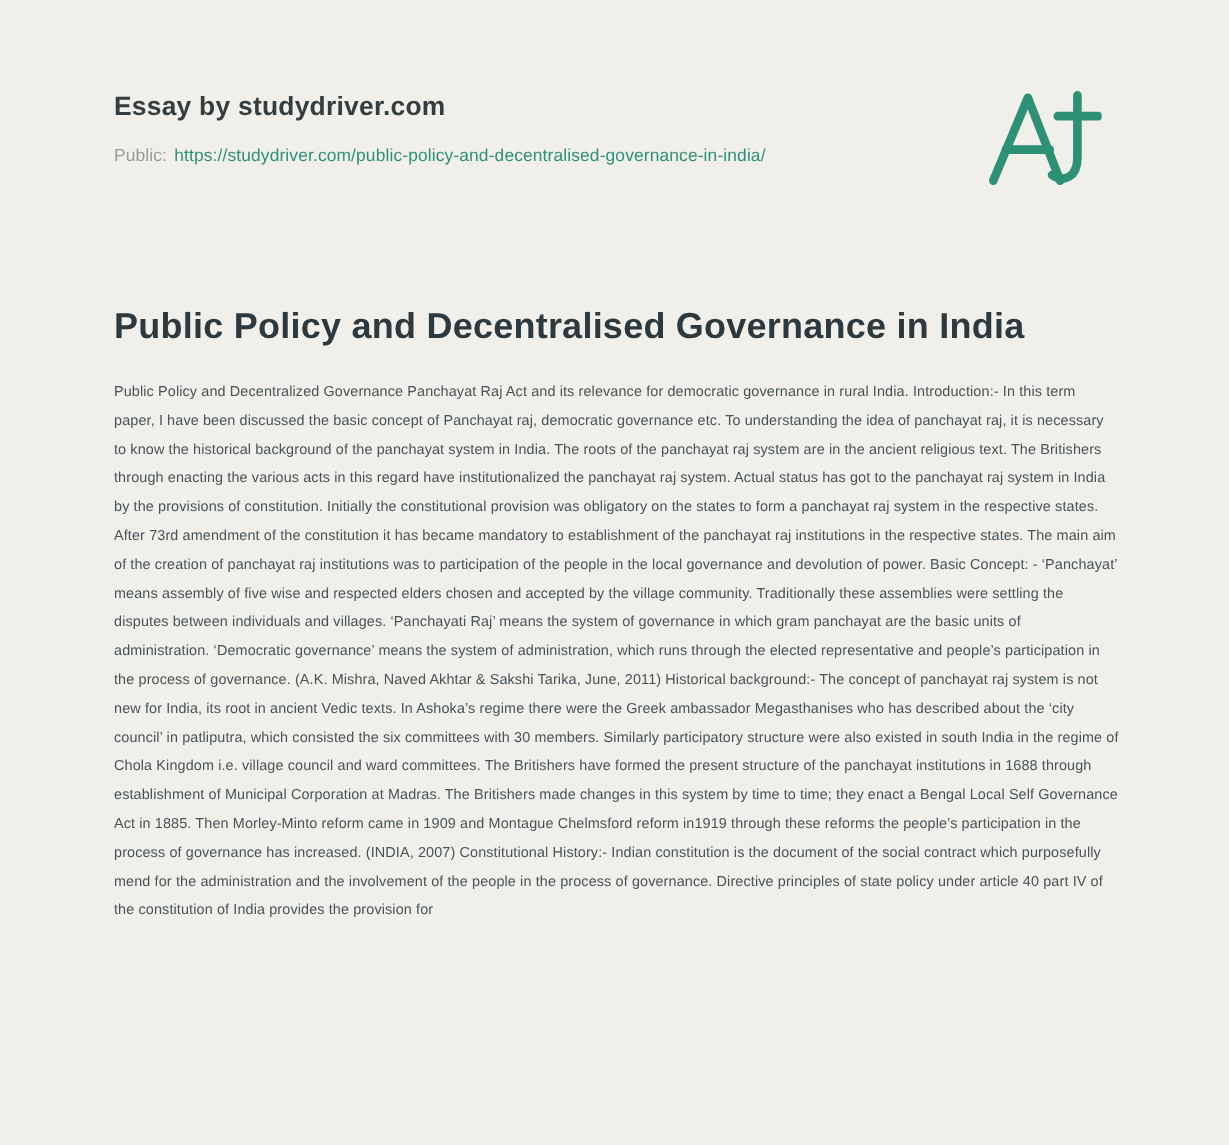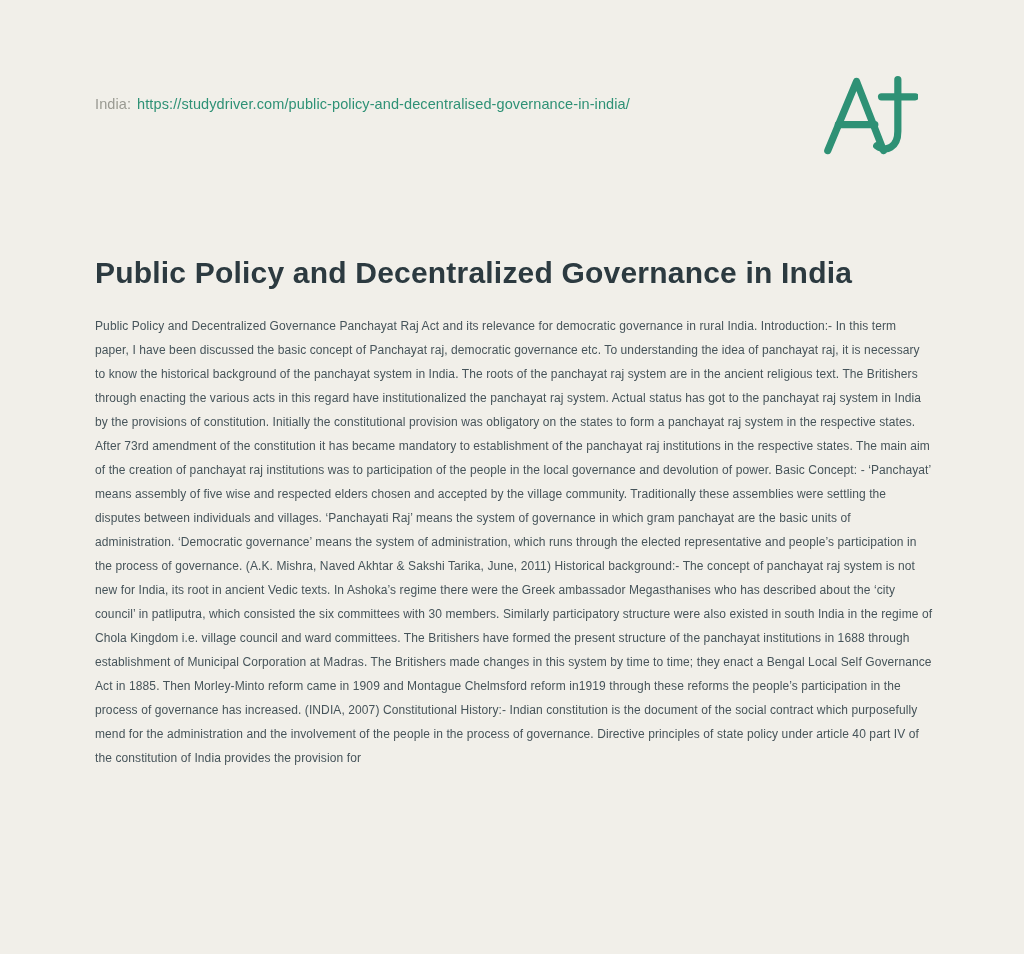--- a/index.html
+++ b/index.html
@@ -70,33 +70,34 @@
     text-align: left;
     letter-spacing: 0.1px;
   }
 </style>
 </head>
 <body>
 
 <div class="page">
 
   <div class="header">
+    <div class="byline">Essay by studydriver.com</div>
     <div class="source-row">
-      <span class="source-label">India:</span><a class="source-link" href="#">https://studydriver.com/public-policy-and-decentralised-governance-in-india/</a>
+      <span class="source-label">Public:</span><a class="source-link" href="#">https://studydriver.com/public-policy-and-decentralised-governance-in-india/</a>
     </div>
   </div>
 
   <div class="logo">
     <svg width="96" height="100" viewBox="0 0 100 104" xmlns="http://www.w3.org/2000/svg">
       <g fill="none" stroke="#2e9175" stroke-width="7.5" stroke-linecap="round" stroke-linejoin="round">
         <path d="M6 88 L36 16 L64 88"></path>
         <path d="M17 61 L55 61"></path>
         <path d="M79 14 L79 68 C79 85 67 90 57 83"></path>
         <path d="M62 32 L97 32"></path>
       </g>
     </svg>
   </div>
 
-  <h1 class="title">Public Policy and Decentralized Governance in India</h1>
+  <h1 class="title">Public Policy and Decentralised Governance in India</h1>
 
   <div class="body-text">Public Policy and Decentralized Governance Panchayat Raj Act and its relevance for democratic governance in rural India. Introduction:- In this term paper, I have been discussed the basic concept of Panchayat raj, democratic governance etc. To understanding the idea of panchayat raj, it is necessary to know the historical background of the panchayat system in India. The roots of the panchayat raj system are in the ancient religious text. The Britishers through enacting the various acts in this regard have institutionalized the panchayat raj system. Actual status has got to the panchayat raj system in India by the provisions of constitution. Initially the constitutional provision was obligatory on the states to form a panchayat raj system in the respective states. After 73rd amendment of the constitution it has became mandatory to establishment of the panchayat raj institutions in the respective states. The main aim of the creation of panchayat raj institutions was to participation of the people in the local governance and devolution of power. Basic Concept: - ‘Panchayat’ means assembly of five wise and respected elders chosen and accepted by the village community. Traditionally these assemblies were settling the disputes between individuals and villages. ‘Panchayati Raj’ means the system of governance in which gram panchayat are the basic units of administration. ‘Democratic governance’ means the system of administration, which runs through the elected representative and people’s participation in the process of governance. (A.K. Mishra, Naved Akhtar &amp; Sakshi Tarika, June, 2011) Historical background:- The concept of panchayat raj system is not new for India, its root in ancient Vedic texts. In Ashoka’s regime there were the Greek ambassador Megasthanises who has described about the ‘city council’ in patliputra, which consisted the six committees with 30 members. Similarly participatory structure were also existed in south India in the regime of Chola Kingdom i.e. village council and ward committees. The Britishers have formed the present structure of the panchayat institutions in 1688 through establishment of Municipal Corporation at Madras. The Britishers made changes in this system by time to time; they enact a Bengal Local Self Governance Act in 1885. Then Morley-Minto reform came in 1909 and Montague Chelmsford reform in1919 through these reforms the people’s participation in the process of governance has increased. (INDIA, 2007) Constitutional History:- Indian constitution is the document of the social contract which purposefully mend for the administration and the involvement of the people in the process of governance. Directive principles of state policy under article 40 part IV of the constitution of India provides the provision for</div>
 
 </div>
 
 </body></html>

